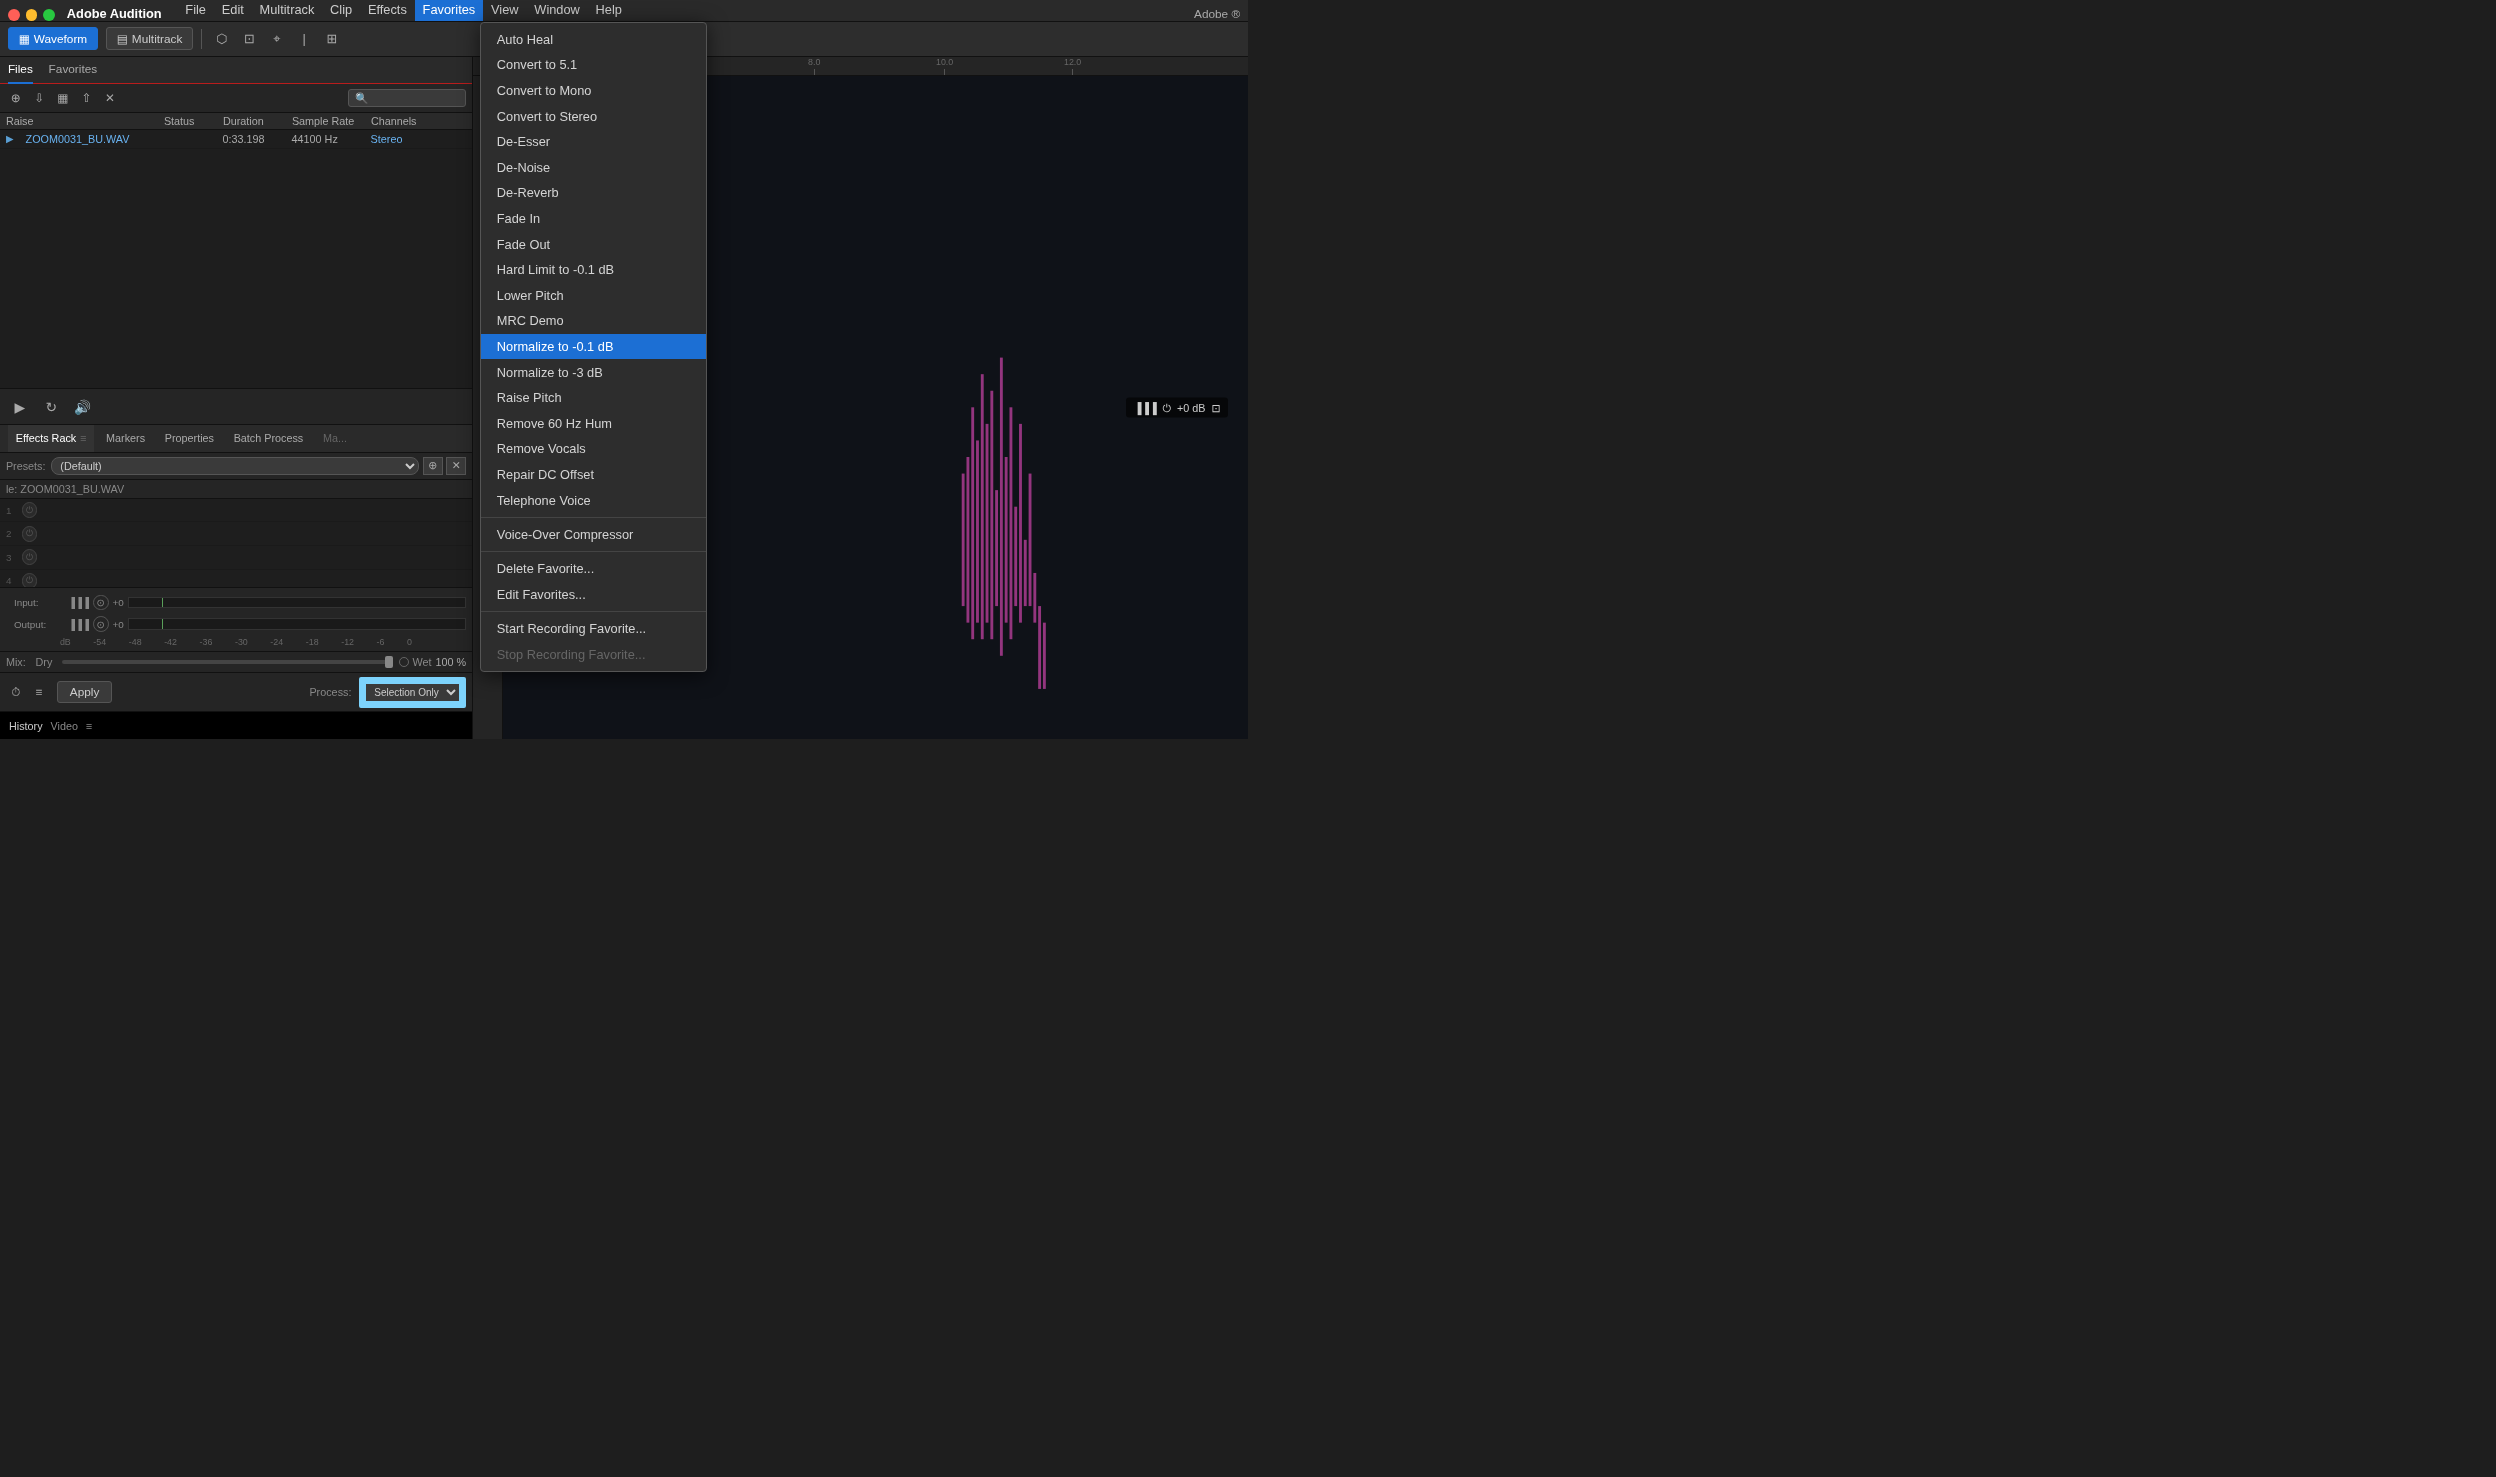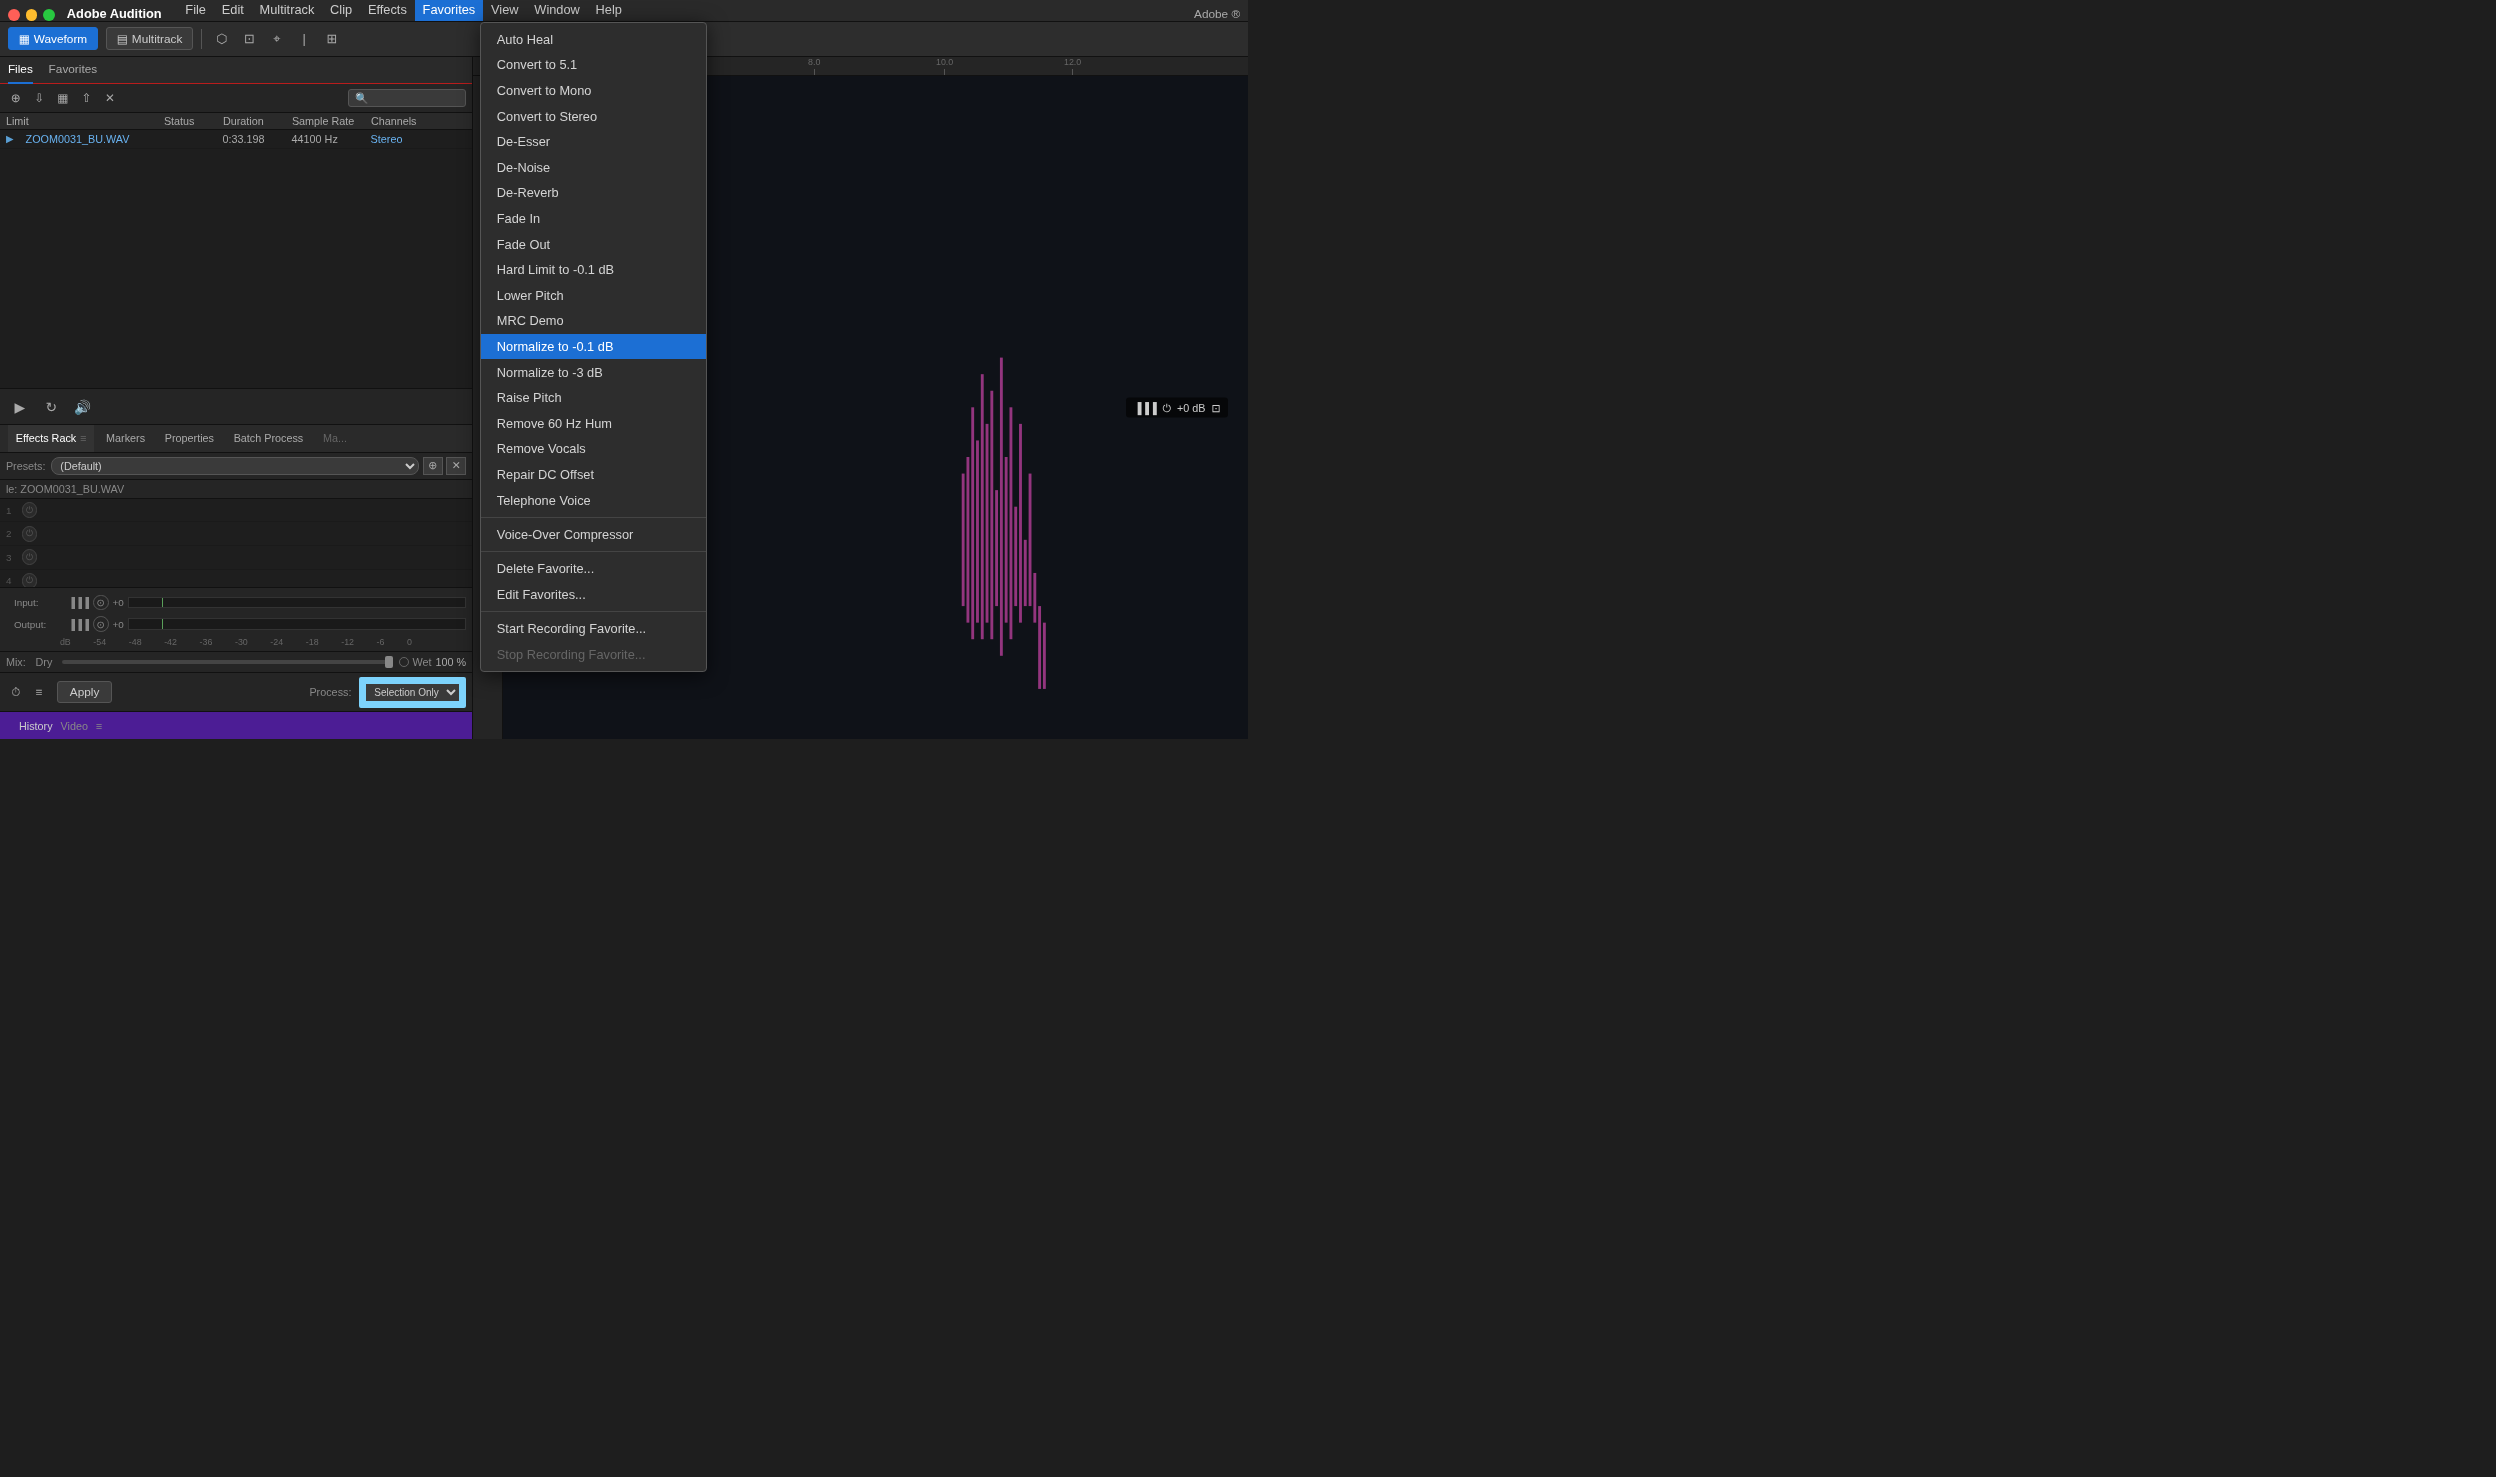--- a/index.html
+++ b/index.html
@@ -463,22 +463,22 @@
       color: #ccc;
       font-size: 10px;
       padding: 2px 3.9px;
       border-radius: 2px;
     }
 
     
     .bottom-strip {
       display: flex;
       align-items: center;
-      padding: 2px 19px;
-      background: #4c1d95;
+      padding: 2px 9px;
+      background: #000000;
       border-top: 1px solid #111;
       gap: 7.9px;
       height: 27.6px;
     }
     .bottom-strip-item {
       font-size: 10.8px;
       color: #888;
       cursor: pointer;
     }
     .bottom-strip-item.active { color: #ccc; }
@@ -692,21 +692,21 @@
     <div class="file-toolbar">
       <div class="file-toolbar-btn">⊕</div>
       <div class="file-toolbar-btn">⇩</div>
       <div class="file-toolbar-btn">▦</div>
       <div class="file-toolbar-btn">⇧</div>
       <div class="file-toolbar-btn">✕</div>
       <input class="file-search" type="text" placeholder="🔍" style="">
     </div>
 
     <div class="file-list-header">
-      <div class="fh-name">Limit</div>
+      <div class="fh-name">Raise</div>
       <div class="fh-status">Status</div>
       <div class="fh-duration">Duration</div>
       <div class="fh-rate">Sample Rate</div>
       <div class="fh-channel">Channels</div>
     </div>
 
     <div class="file-list">
       <div class="file-item">
         <div class="fi-icon">▶</div>
         <div class="fi-name">ZOOM0031_BU.WAV</div>

